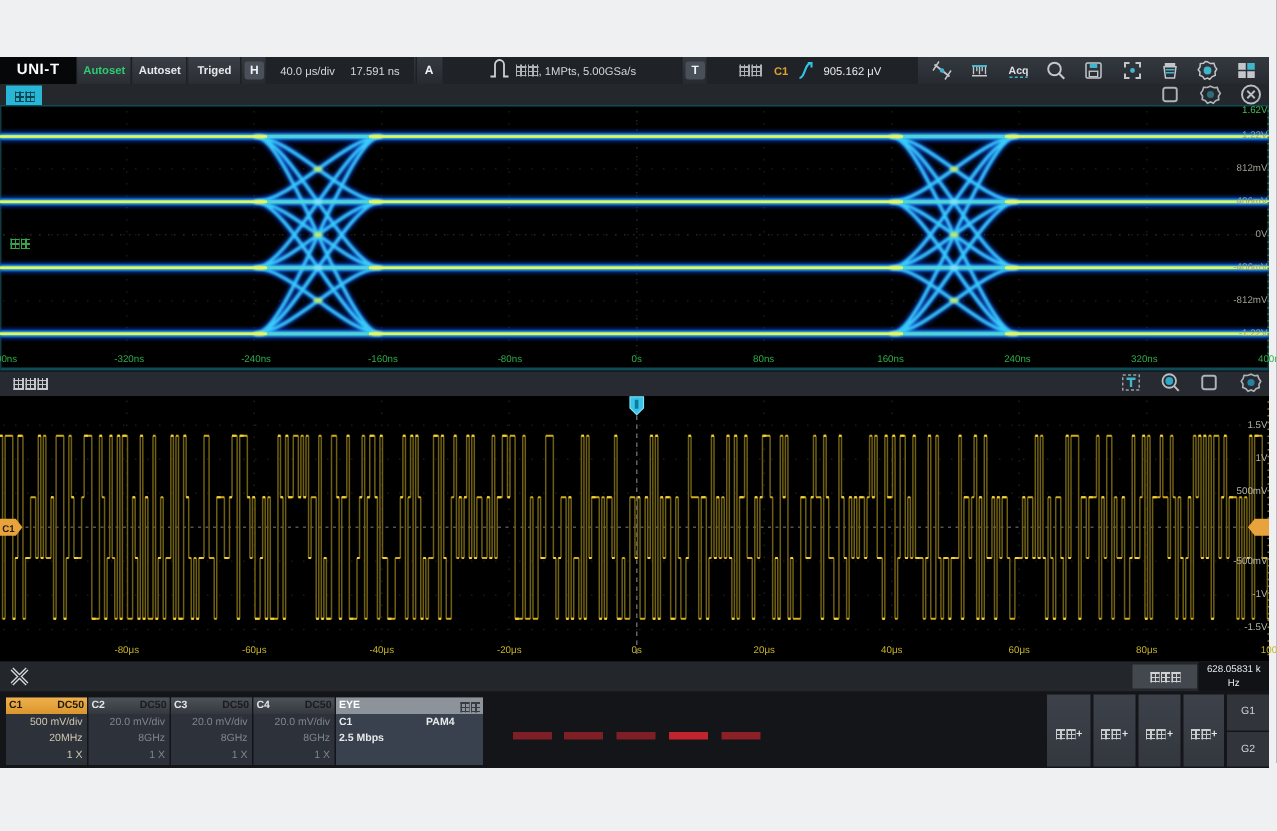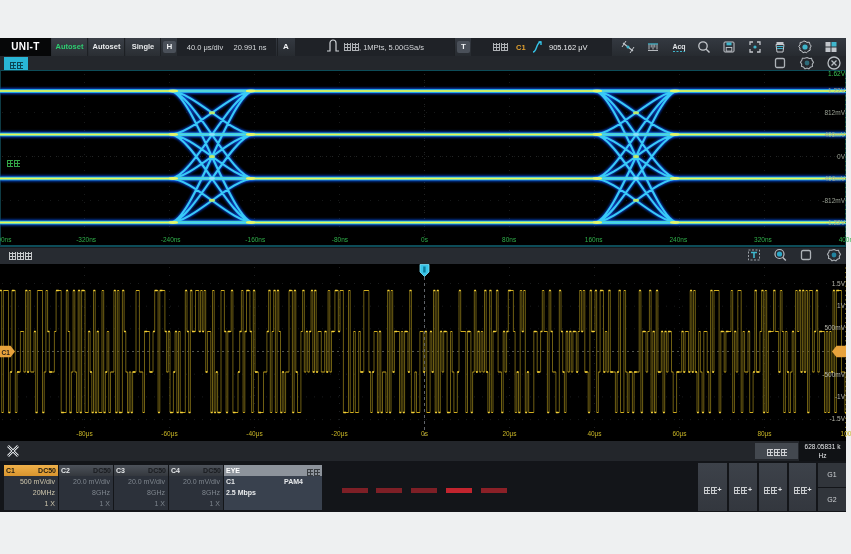--- a/index.html
+++ b/index.html
@@ -3,27 +3,27 @@
 *{margin:0;padding:0;box-sizing:border-box}
 html,body{width:851px;height:554px;background:#eef0f1;font-family:"Liberation Sans",sans-serif;overflow:hidden;position:relative}
 .abs{position:absolute}
 </style></head><body>
 
 <div class="abs" style="left:0;top:38px;width:846px;height:474px;background:#17191d"></div>
 <div class="abs" style="left:0;top:38px;width:846px;height:18px;background:linear-gradient(#343941,#272b30)"></div>
 <div class="abs" style="left:0;top:38px;width:51px;height:18px;background:#060708;color:#fff;font-weight:bold;font-size:10px;text-align:center;line-height:18px;letter-spacing:0.4px">UNI-T</div>
 <div class="abs" style="left:52px;top:38px;width:36px;height:18px;background:linear-gradient(#3a3f47,#2a2e33);border-right:1px solid #1d2024;color:#2ecc71;font-weight:bold;font-size:7.5px;text-align:center;line-height:18px">Autoset</div>
 <div class="abs" style="left:89px;top:38px;width:36px;height:18px;background:linear-gradient(#3a3f47,#2a2e33);border-right:1px solid #1d2024;color:#e8eaec;font-weight:bold;font-size:7.5px;text-align:center;line-height:18px">Autoset</div>
-<div class="abs" style="left:126px;top:38px;width:35px;height:18px;background:linear-gradient(#3a3f47,#2a2e33);border-right:1px solid #1d2024;color:#e8eaec;font-weight:bold;font-size:7.5px;text-align:center;line-height:18px">Single</div>
+<div class="abs" style="left:126px;top:38px;width:35px;height:18px;background:linear-gradient(#3a3f47,#2a2e33);border-right:1px solid #1d2024;color:#e8eaec;font-weight:bold;font-size:7.5px;text-align:center;line-height:18px">Triged</div>
 <div class="abs" style="left:177px;top:38px;width:99px;height:18px;background:#1f2227"></div>
 <div class="abs" style="left:295px;top:38px;width:159px;height:18px;background:#1f2227"></div>
 <div class="abs" style="left:471px;top:38px;width:141px;height:18px;background:#1f2227"></div>
 <div class="abs" style="left:163px;top:41px;width:13px;height:12px;background:#4a5059;border-radius:2px;color:#f0f2f4;font-weight:bold;font-size:8px;text-align:center;line-height:12px">H</div>
 <div style="position:absolute;top:43px;font-size:7.5px;color:#d4d7da;font-weight:normal;white-space:nowrap;line-height:9.5px;left:160px;width:90px;text-align:center;">40.0 μs/div</div>
-<div style="position:absolute;top:43px;font-size:7.5px;color:#d4d7da;font-weight:normal;white-space:nowrap;line-height:9.5px;left:220px;width:60px;text-align:center;">20.991 ns</div>
+<div style="position:absolute;top:43px;font-size:7.5px;color:#d4d7da;font-weight:normal;white-space:nowrap;line-height:9.5px;left:220px;width:60px;text-align:center;">17.591 ns</div>
 <div class="abs" style="left:277px;top:38px;width:1px;height:18px;background:#1d2024"></div>
 <div class="abs" style="left:280px;top:41px;width:12px;height:12px;color:#f0f2f4;font-weight:bold;font-size:8px;text-align:center;line-height:12px">A</div>
 <svg style="position:absolute;left:325.0px;top:39.0px" width="16" height="16" viewBox="0 0 16 16">
     <path d="M2,12 H5 V4 a3,3 0 0 1 6,0 V12 H14" stroke="#cdd1d5" stroke-width="1.2" fill="none"></path>
   </svg>
 <div style="position:absolute;top:43px;font-size:7.5px;color:#d4d7da;font-weight:normal;white-space:nowrap;line-height:9.5px;left:343px;"><span style="display:inline-block;width:7px;height:8px;margin:0 0.5px;vertical-align:-1px;opacity:0.85;background-image:repeating-linear-gradient(0deg,#c9ccd0 0 1px,transparent 1px 3px),repeating-linear-gradient(90deg,#c9ccd0 0 1px,transparent 1px 3px);"></span><span style="display:inline-block;width:7px;height:8px;margin:0 0.5px;vertical-align:-1px;opacity:0.85;background-image:repeating-linear-gradient(0deg,#c9ccd0 0 1px,transparent 1px 3px),repeating-linear-gradient(90deg,#c9ccd0 0 1px,transparent 1px 3px);"></span>, 1MPts, 5.00GSa/s</div>
 <div class="abs" style="left:454px;top:38px;width:1px;height:18px;background:#1d2024"></div>
 <div class="abs" style="left:457px;top:41px;width:13px;height:12px;background:#4a5059;border-radius:2px;color:#f0f2f4;font-weight:bold;font-size:8px;text-align:center;line-height:12px">T</div>
 <div style="position:absolute;top:43px;font-size:7.5px;color:#c9ccd0;font-weight:normal;white-space:nowrap;line-height:9.5px;left:492px;"><span style="display:inline-block;width:7px;height:8px;margin:0 0.5px;vertical-align:-1px;opacity:0.85;background-image:repeating-linear-gradient(0deg,#c9ccd0 0 1px,transparent 1px 3px),repeating-linear-gradient(90deg,#c9ccd0 0 1px,transparent 1px 3px);"></span><span style="display:inline-block;width:7px;height:8px;margin:0 0.5px;vertical-align:-1px;opacity:0.85;background-image:repeating-linear-gradient(0deg,#c9ccd0 0 1px,transparent 1px 3px),repeating-linear-gradient(90deg,#c9ccd0 0 1px,transparent 1px 3px);"></span></div>
 <div style="position:absolute;top:43px;font-size:7.5px;color:#e0a030;font-weight:bold;white-space:nowrap;line-height:9.5px;left:516px;">C1</div>

